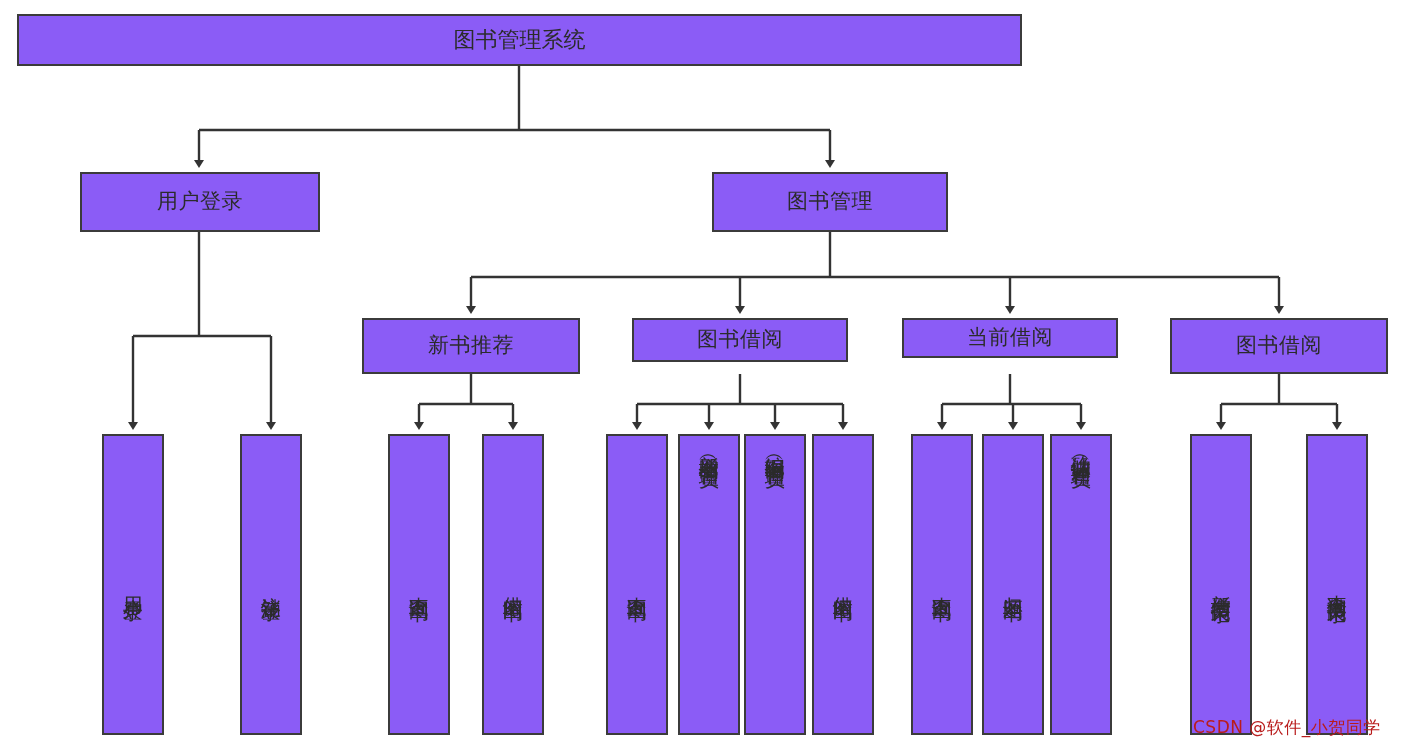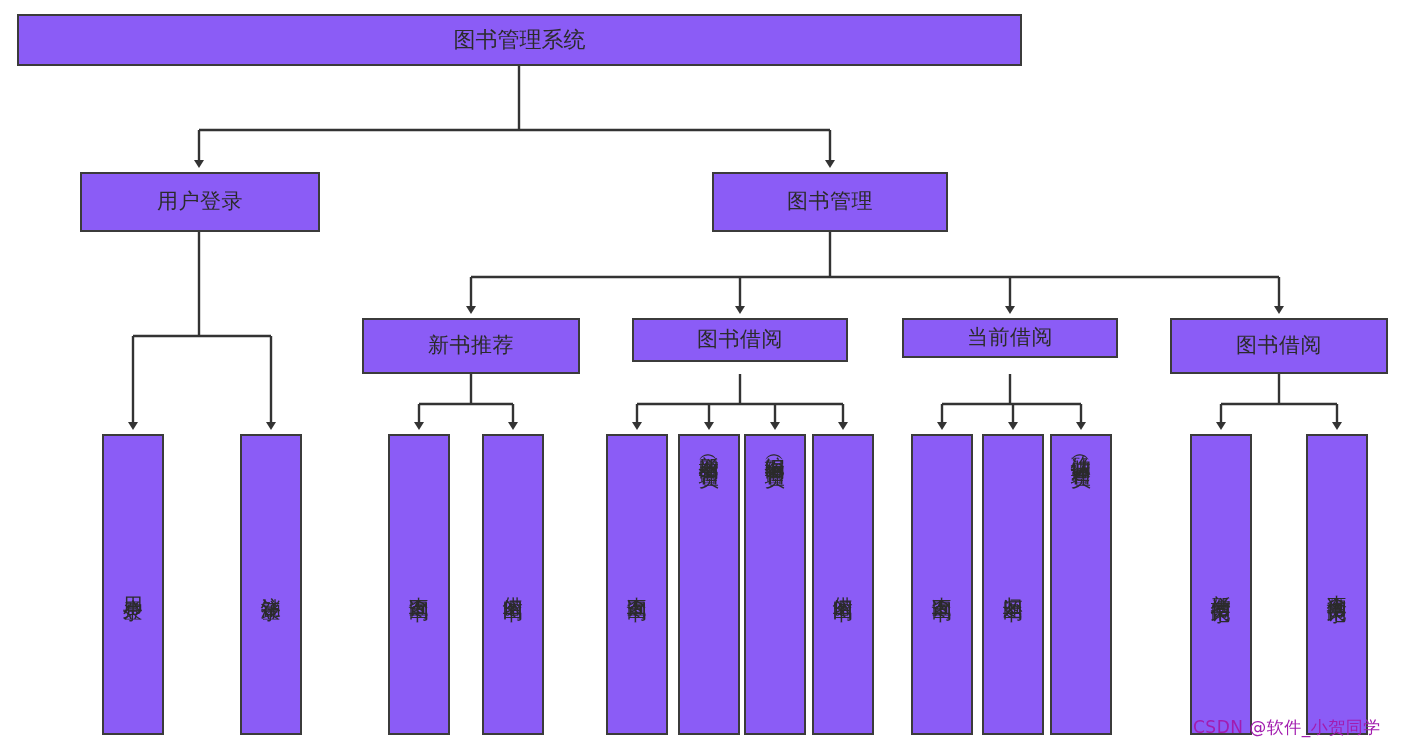--- a/index.html
+++ b/index.html
@@ -64,21 +64,21 @@
   }
   .vert.topalign {
     align-items: flex-start;
   }
   .vert.topalign .vert-label {
     margin-top: 4px;
   }
   .watermark {
     position: absolute;
     font-size: 17px;
-    color: #a21caf;
+    color: #b91c1c;
     white-space: nowrap;
     letter-spacing: 0.5px;
   }
 </style>
 </head>
 <body>
 
 <div id="canvas">
 
   <svg class="edges" viewBox="0 0 1405 747">

